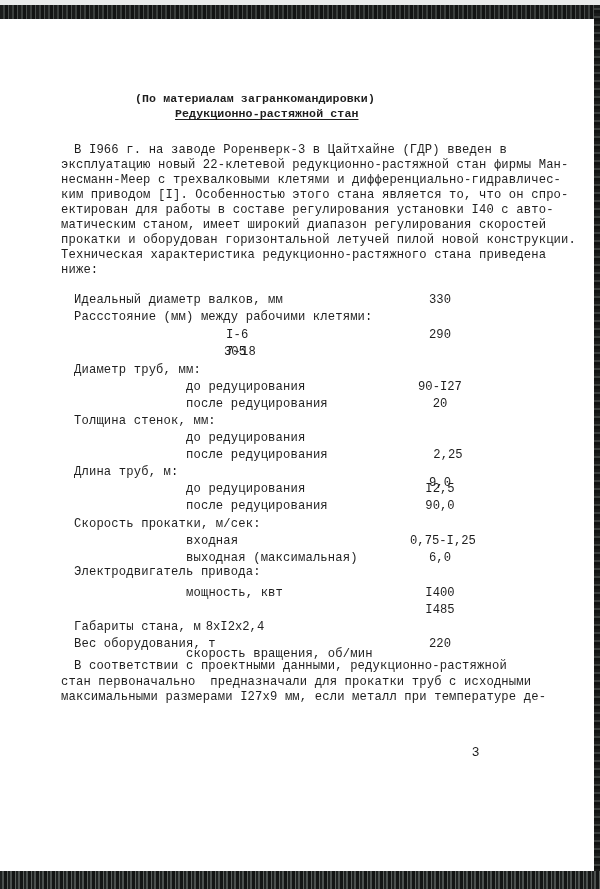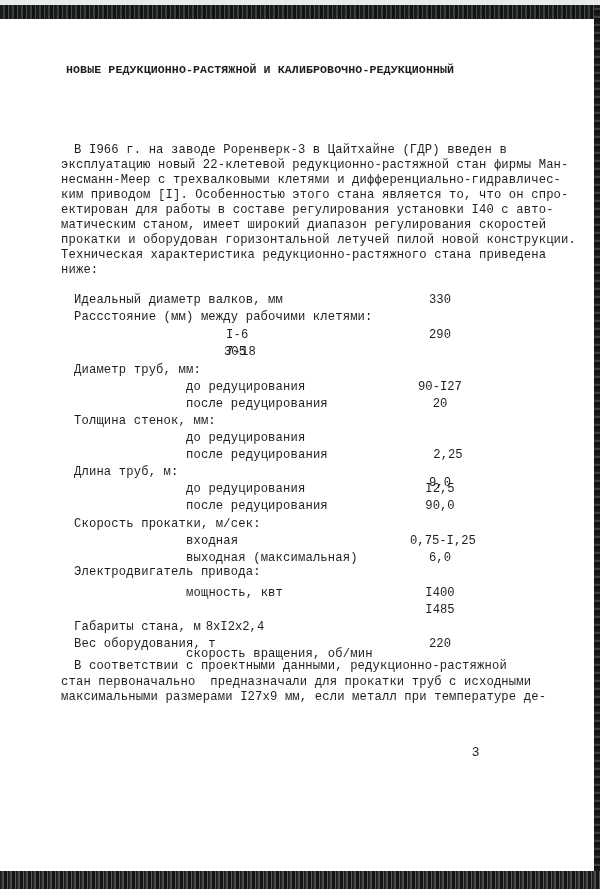--- a/index.html
+++ b/index.html
@@ -32,21 +32,22 @@
 </head>
 <body>
 
 <div class="frame-top-edge"></div>
 <div class="frame-top"></div>
 <div class="frame-right"></div>
 <div class="frame-bottom"></div>
 
 <div class="page">
 
-  <div class="tw title" style="left:66px; top:62px;">НОВЫЕ РЕДУКЦИОННО-РАСТЯЖНОЙ И КАЛИБРОВОЧНО-РЕДУКЦИОННЫЙ</div>
+  <div class="tw title" style="left:135px; top:91px;">(По материалам загранкомандировки)</div>
+  <div class="tw title underline" style="left:175px; top:106px;">Редукционно-растяжной стан</div>
 
   <div>
     <div class="tw" style="left:74px; top:143px;">В I966 г. на заводе Роренверк-3 в Цайтхайне (ГДР) введен в</div>
     <div class="tw" style="left:61px; top:158px;">эксплуатацию новый 22-клетевой редукционно-растяжной стан фирмы Ман-</div>
     <div class="tw" style="left:61px; top:173px;">несманн-Меер с трехвалковыми клетями и дифференциально-гидравличес-</div>
     <div class="tw" style="left:61px; top:188px;">ким приводом [I]. Особенностью этого стана является то, что он спро-</div>
     <div class="tw" style="left:61px; top:203px;">ектирован для работы в составе регулирования установки I40 с авто-</div>
     <div class="tw" style="left:61px; top:218px;">матическим станом, имеет широкий диапазон регулирования скоростей</div>
     <div class="tw" style="left:61px; top:233px;">прокатки и оборудован горизонтальной летучей пилой новой конструкции.</div>
     <div class="tw" style="left:61px; top:248px;">Техническая характеристика редукционно-растяжного стана приведена</div>

